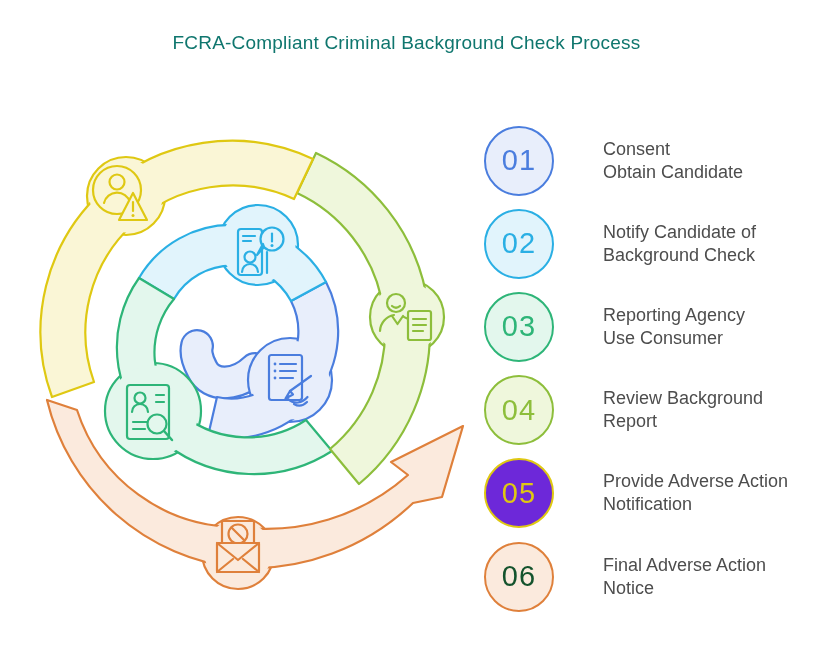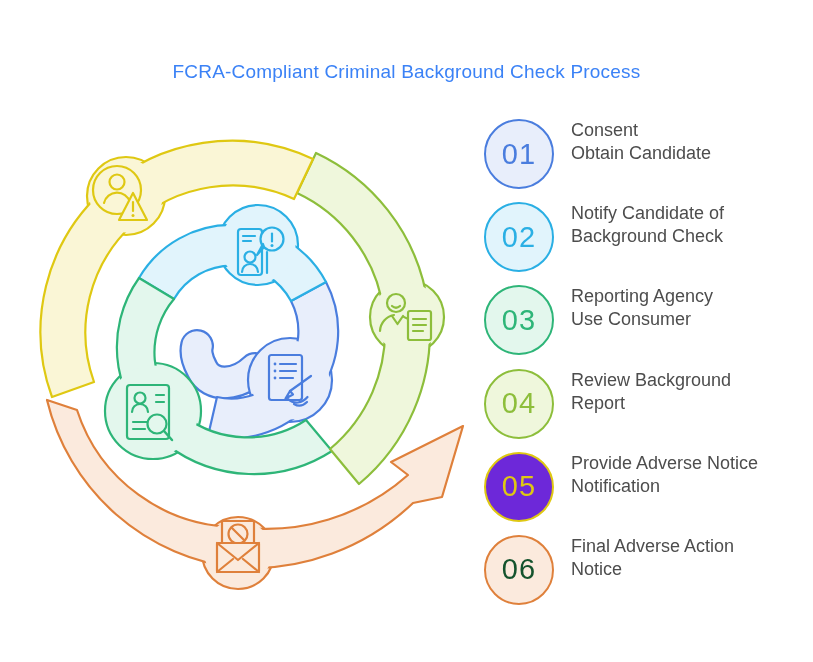--- a/index.html
+++ b/index.html
@@ -1,22 +1,22 @@
 <!DOCTYPE html>
 <html><head>
 <meta charset="utf-8">
 <style>
   html,body{margin:0;padding:0;background:#fff;}
   .page{position:relative;width:813px;height:662px;background:#ffffff;overflow:hidden;
         font-family:"Liberation Sans",sans-serif;}
-  .title{position:absolute;top:61px;left:0;width:813px;text-align:center;margin:0;
-         font-size:19px;font-weight:500;color:#3b82f6;letter-spacing:.2px;}
+  .title{position:absolute;top:32px;left:0;width:813px;text-align:center;margin:0;
+         font-size:19px;font-weight:500;color:#0f766e;letter-spacing:.2px;}
   .diagram{position:absolute;left:0;top:0;}
   .steps{position:absolute;left:484px;top:119px;}
-  .step{display:flex;align-items:flex-start;height:83.2px;}
+  .step{display:flex;align-items:center;height:83.2px;gap:32px;}
   .badge{width:66px;height:66px;border-radius:50%;display:flex;align-items:center;
          justify-content:center;font-size:29px;font-weight:300;letter-spacing:1px;
          flex:0 0 66px;box-sizing:content-box;}
   .c0{background:#e8eefb;border:2.5px solid #4a7dde;color:#4a7dde}
   .c1{background:#e1f4fc;border:2.5px solid #2aafe4;color:#2aafe4}
   .c2{background:#e3f7ed;border:2.5px solid #2eb578;color:#2eb578}
   .c3{background:#eff7dc;border:2.5px solid #8dbe3b;color:#8dbe3b}
   .c4{background:#6d28d9;border:2.5px solid #dfc812;color:#dfc812}
   .c5{background:#fbeadd;border:2.5px solid #df803b;color:#14532d}
   .lbl{margin-left:17px;font-size:18px;line-height:23px;color:#4d4d4d;}
@@ -171,21 +171,21 @@
       <div class="lbl">
         <div>Review Background</div>
         <div>Report</div>
       </div>
     </div>
     <div class="step">
       <div class="badge c4">
           <span>05</span>
         </div>
       <div class="lbl">
-        <div>Provide Adverse Notice</div>
+        <div>Provide Adverse Action</div>
         <div>Notification</div>
       </div>
     </div>
     <div class="step">
       <div class="badge c5">
           <span>06</span>
         </div>
       <div class="lbl">
         <div>Final Adverse Action</div>
         <div>Notice</div>

